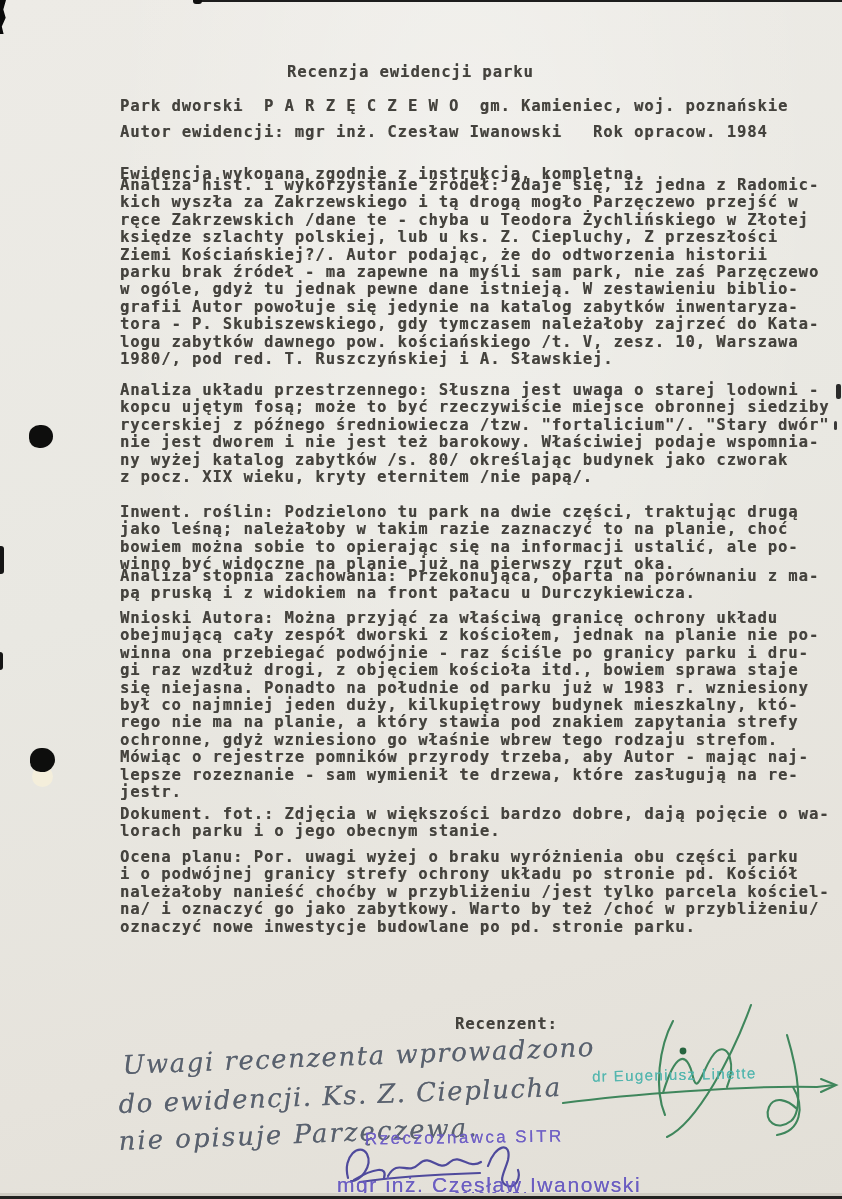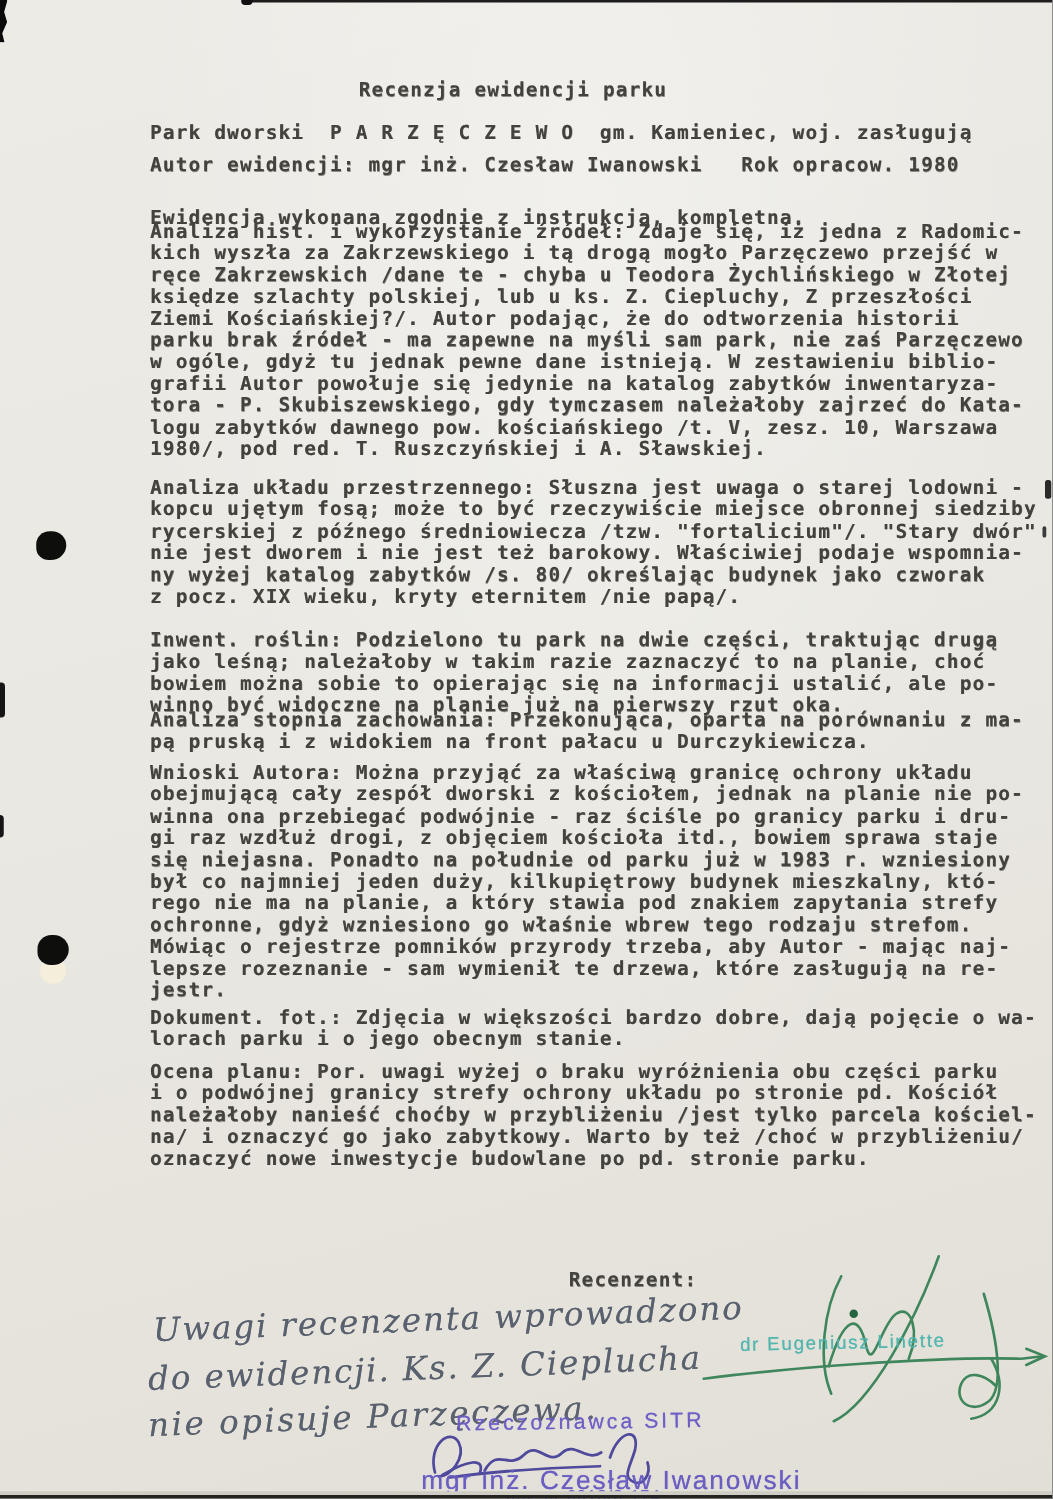--- a/index.html
+++ b/index.html
@@ -40,22 +40,22 @@
   .hole{background:#0e0e0d;border-radius:48% 52% 55% 45%;}
   .svgsig{position:absolute;}
 </style>
 </head>
 <body>
 
 <div class="page">
 
   <div class="type title" style="top:64px">Recenzja ewidencji parku</div>
 
-  <div class="type" style="top:98px">Park dworski  P A R Z Ę C Z E W O  gm. Kamieniec, woj. zasługują</div>
-  <div class="type" style="top:124px">Autor ewidencji: mgr inż. Czesław Iwanowski   Rok opracow. 1980</div>
+  <div class="type" style="top:98px">Park dworski  P A R Z Ę C Z E W O  gm. Kamieniec, woj. poznańskie</div>
+  <div class="type" style="top:124px">Autor ewidencji: mgr inż. Czesław Iwanowski   Rok opracow. 1984</div>
   <div class="type" style="top:166px">Ewidencja wykonana zgodnie z instrukcją, kompletna.</div>
 
   <div class="type" style="top:177px">Analiza hist. i wykorzystanie źródeł: Zdaje się, iż jedna z Radomic-
 kich wyszła za Zakrzewskiego i tą drogą mogło Parzęczewo przejść w
 ręce Zakrzewskich /dane te - chyba u Teodora Żychlińskiego w Złotej
 księdze szlachty polskiej, lub u ks. Z. Ciepluchy, Z przeszłości
 Ziemi Kościańskiej?/. Autor podając, że do odtworzenia historii
 parku brak źródeł - ma zapewne na myśli sam park, nie zaś Parzęczewo
 w ogóle, gdyż tu jednak pewne dane istnieją. W zestawieniu biblio-
 grafii Autor powołuje się jedynie na katalog zabytków inwentaryza-

